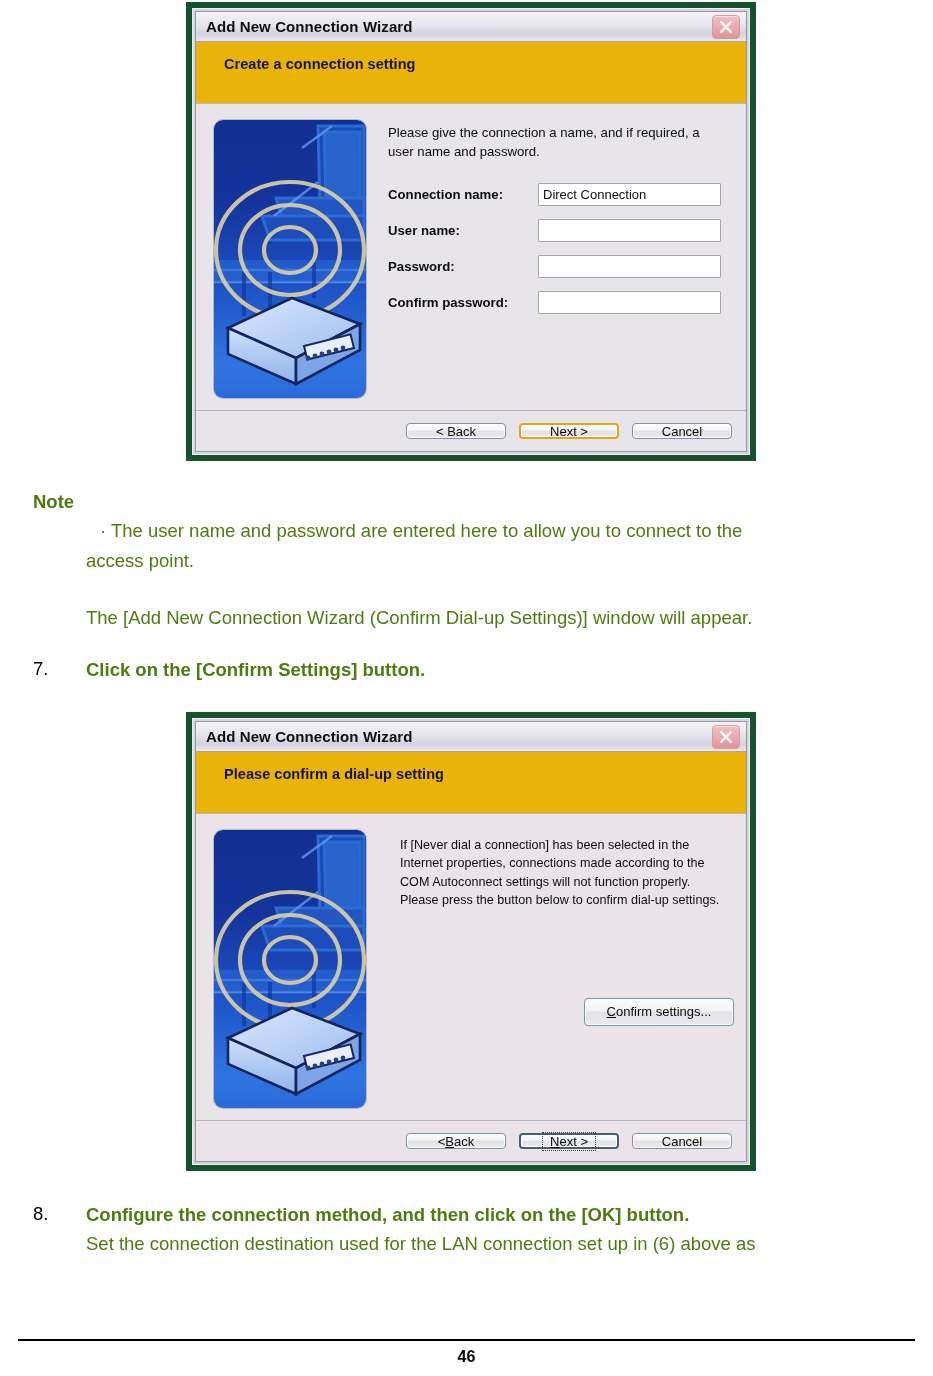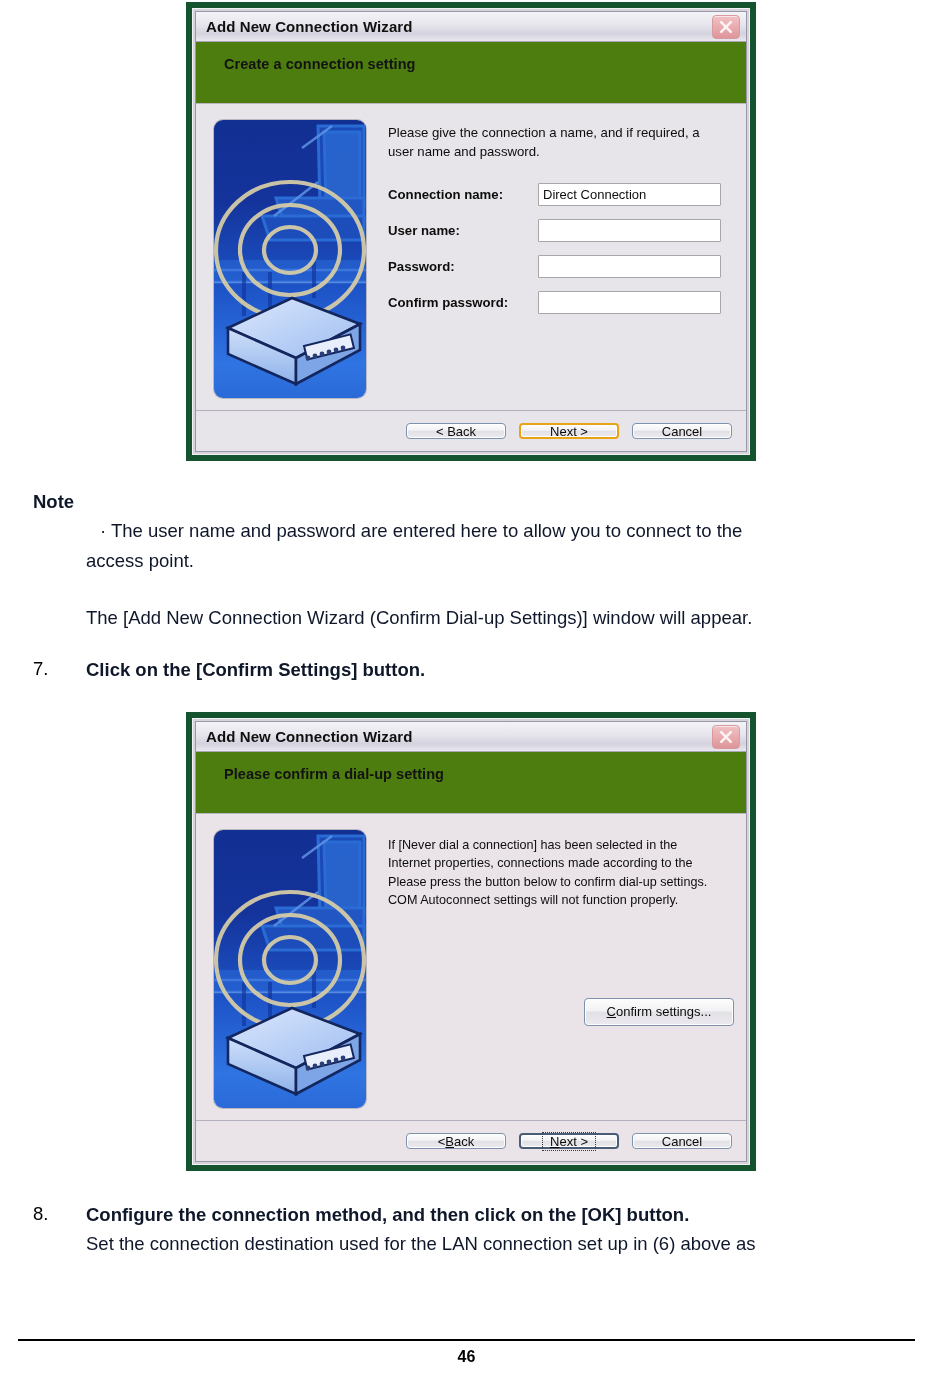--- a/index.html
+++ b/index.html
@@ -61,21 +61,21 @@
     border: 1px solid #d79a9e;
     box-shadow: 0 1px 0 rgba(255,255,255,0.6) inset;
     position: relative;
     flex: 0 0 auto;
     margin-right: 2px;
   }
   .close-btn svg { position: absolute; top: 3px; left: 5px; }
 
   .header-band {
     flex: 0 0 auto;
-    background: #4d7c0f;
+    background: #eab308;
     border-bottom: 1px solid #b8b6c2;
     padding: 14px 0 18px 28px;
     box-sizing: border-box;
     min-height: 62px;
   }
   .header-title {
     font-size: 14.5px;
     font-weight: bold;
     color: #131313;
     letter-spacing: 0.05px;
@@ -183,21 +183,21 @@
     color: #0f0f0f;
     padding: 0 4px;
     display: flex;
     align-items: center;
     border-radius: 1px;
     text-align: right;
   }
 
   .msg-col {
     flex: 1 1 auto;
-    padding-left: 22px;
+    padding-left: 34px;
     padding-top: 6px;
     box-sizing: border-box;
     display: flex;
     flex-direction: column;
   }
   .msg-line {
     font-size: 12.6px;
     line-height: 1.46;
     color: #0d0d0d;
     white-space: nowrap;
@@ -211,21 +211,21 @@
   .btn.confirm {
     min-width: 150px;
     height: 28px;
     border: 1px solid #7c92ad;
   }
 
   
   .doc-text {
     position: absolute;
     font-size: 18.5px;
-    color: #0f172a;
+    color: #4d7c0f;
     line-height: 1.33;
   }
   .doc-text.bold { font-weight: bold; }
   .note-head { font-weight: bold; font-size: 18.5px; }
   .step-num { position: absolute; font-size: 18.5px; }
 
   .footer-rule {
     position: absolute;
     left: 18px;
     right: 18px;
@@ -431,22 +431,22 @@
               <circle cx="122" cy="230" r="2.4"></circle>
               <circle cx="129" cy="228" r="2.4"></circle>
             </g>
           </g>
         </svg>
       </div>
 
       <div class="msg-col">
         <div class="msg-line">If [Never dial a connection] has been selected in the</div>
         <div class="msg-line">Internet properties, connections made according to the</div>
+        <div class="msg-line">COM Autoconnect settings will not function properly.</div>
         <div class="msg-line">Please press the button below to confirm dial-up settings.</div>
-        <div class="msg-line">COM Autoconnect settings will not function properly.</div>
 
         <div class="confirm-wrap">
           <div class="btn confirm">
             <span class="mn">C</span>
               <span>onfirm settings...</span>
           </div>
         </div>
       </div>
     </div>
 

